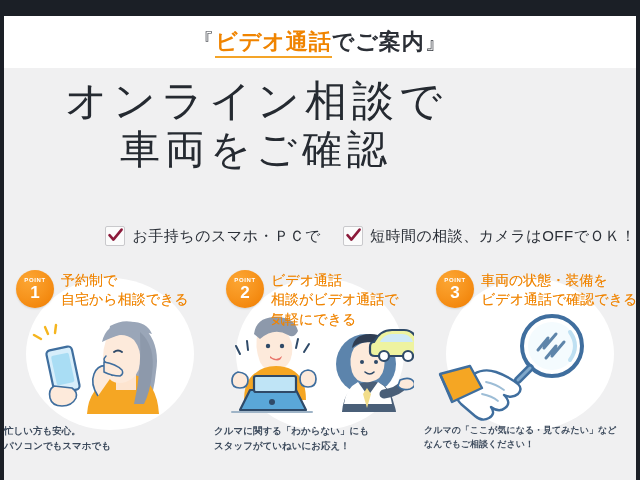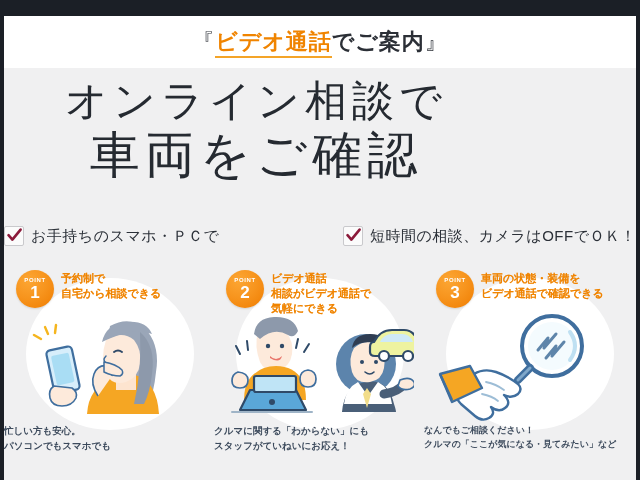--- a/index.html
+++ b/index.html
@@ -77,34 +77,34 @@
   }
   .headline .l1 {
     display: block;
     font-size: 42px;
     font-weight: 400;
     letter-spacing: 5px;
     line-height: 1.18;
   }
   .headline .l2 {
     display: block;
-    font-size: 50px;
+    font-size: 40px;
     font-weight: 400;
     letter-spacing: 5px;
     line-height: 1.18;
   }
 
   
   .check-row {
     position: absolute;
     left: 0; top: 158px;
     width: 632px;
     display: flex;
     align-items: center;
-    justify-content: space-between;
+    justify-content: flex-end;
     gap: 22px;
   }
   .check-item {
     display: flex;
     align-items: center;
     gap: 7px;
   }
   .check-box {
     width: 18px; height: 18px;
     background: #fbfbfb;
@@ -171,22 +171,22 @@
     letter-spacing: 0.6px;
     margin-bottom: 1px;
   }
   .badge .bn {
     font-size: 17px;
     font-weight: 700;
     letter-spacing: 0;
   }
   .point-title {
     color: #f08400;
-    font-size: 11px;
-    font-weight: 700;
+    font-size: 14px;
+    font-weight: 400;
     line-height: 1.38;
     padding-top: 1px;
     text-shadow: 0 0 0.6px rgba(240,132,0,.5);
     white-space: nowrap;
   }
   .point-title span { display: block; }
 
   .illus {
     position: absolute;
     left: 0; top: 44px;
@@ -409,22 +409,22 @@
               <path d="M40 62 q10 -6 22 -2 q12 4 22 12 q5 5 0 10 q-6 5 -14 1 q8 8 1 13 q-6 5 -14 -1 q5 7 -2 11 q-7 4 -14 -2 l-14 -12 q-8 -8 -2 -18z" fill="#ffffff" stroke="#3f6e9e" stroke-width="2.4" stroke-linejoin="round"></path>
               <path d="M52 70 q10 2 18 8" fill="none" stroke="#9dbdd6" stroke-width="1.8" stroke-linecap="round"></path>
               <path d="M48 82 q10 2 16 7" fill="none" stroke="#9dbdd6" stroke-width="1.8" stroke-linecap="round"></path>
 
               <path d="M6 62 l30 -8 l12 22 l-30 14z" fill="#f5a623" stroke="#3f6e9e" stroke-width="2.4" stroke-linejoin="round"></path>
               <path d="M6 62 l12 26" fill="none" stroke="#3f6e9e" stroke-width="2.4"></path>
             </svg>
           </div>
 
           <div class="caption" style="font-size:9px;">
+            <span>クルマの「ここが気になる・見てみたい」など</span>
             <span>なんでもご相談ください！</span>
-            <span>クルマの「ここが気になる・見てみたい」など</span>
           </div>
         </div>
 
       </div>
 
       <div class="footer-strip"></div>
     </div>
 
   </div>
 </div>

